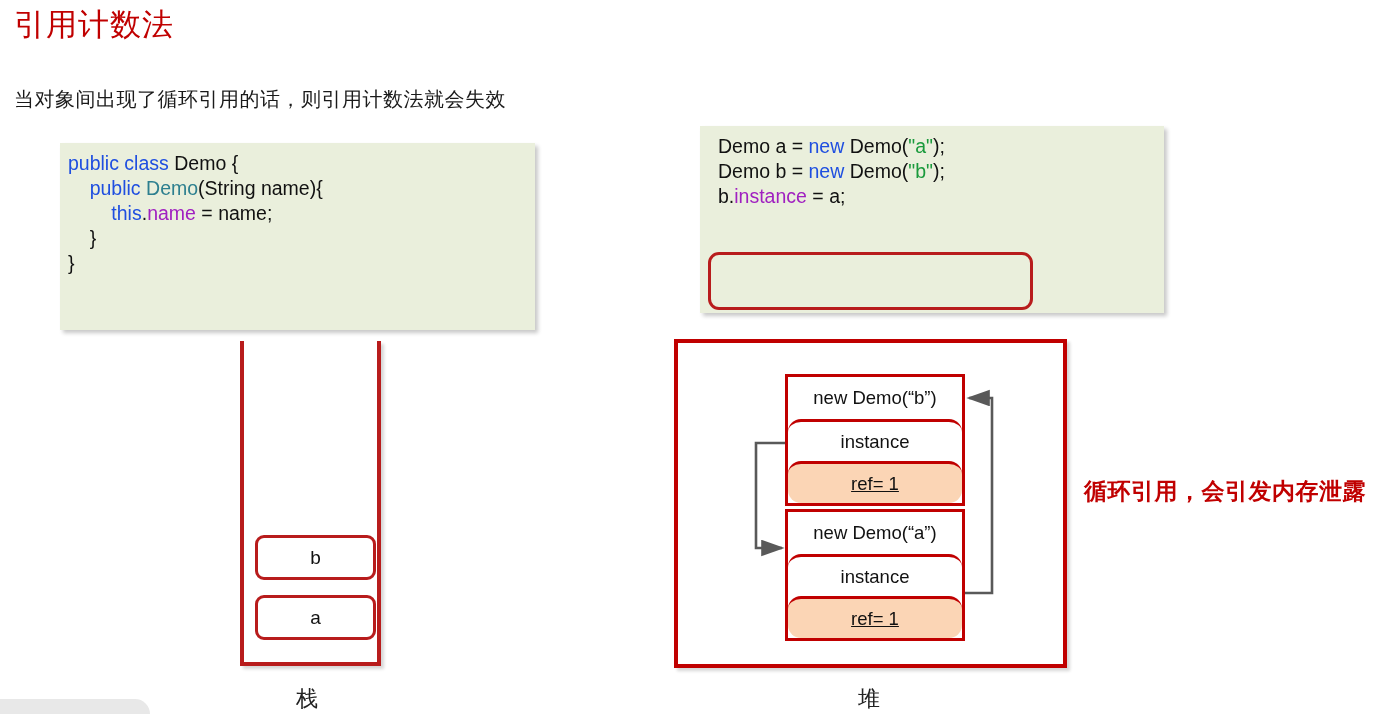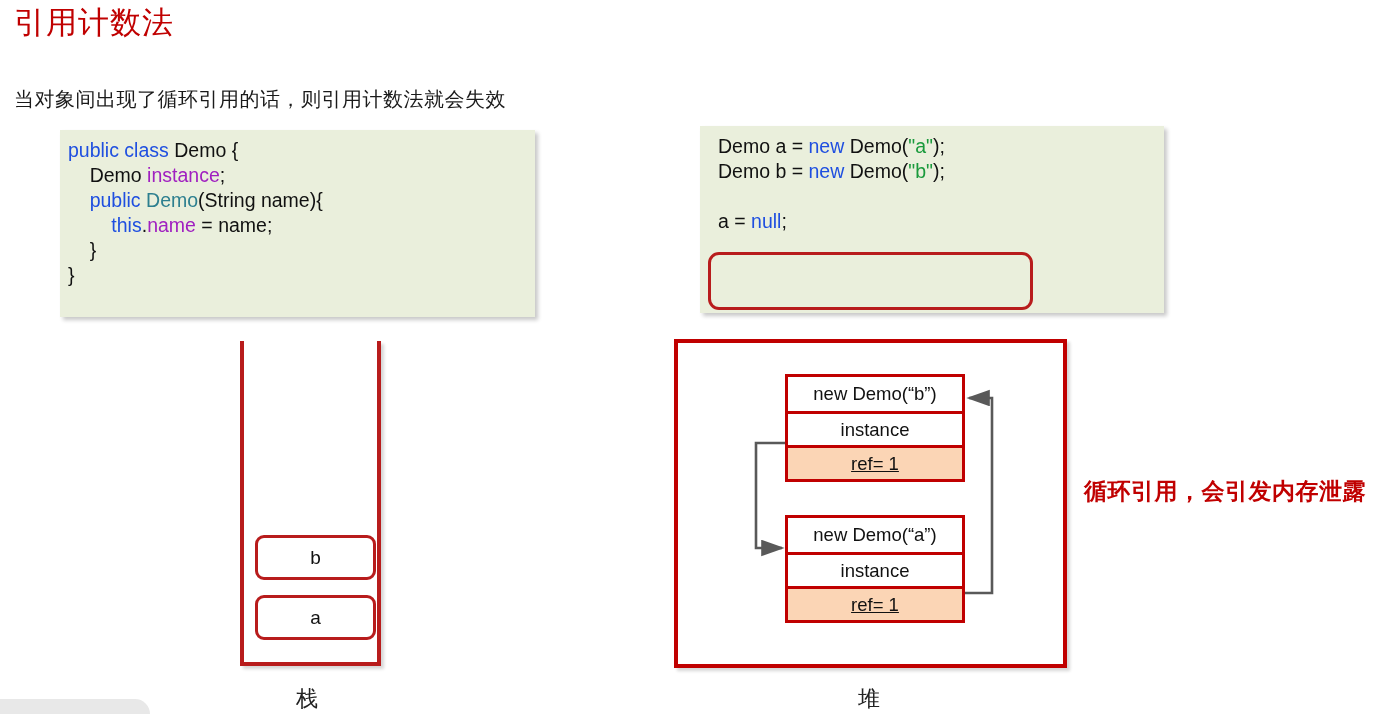--- a/index.html
+++ b/index.html
@@ -14,21 +14,21 @@
     overflow: hidden;
     font-family: "Liberation Sans", "DejaVu Sans", sans-serif;
     color: #1a1a1a;
   }
 
   
   .slide-title {
     position: absolute;
     left: 14px;
     top: 5px;
-    font-family: Liberation Mono, monospace;
+    font-family: Liberation Serif, serif;
     font-size: 31px;
     line-height: 40px;
     color: #c00000;
     letter-spacing: 1px;
     white-space: nowrap;
   }
   .slide-subtitle {
     position: absolute;
     left: 14px;
     top: 83px;
@@ -46,21 +46,21 @@
     background: #eaefdc;
     box-shadow: 3px 3px 4px rgba(0,0,0,0.22);
     font-family: "Liberation Sans", "DejaVu Sans", sans-serif;
     font-size: 19.5px;
     line-height: 25px;
     color: #111111;
     box-sizing: border-box;
   }
   #code-panel-left {
     left: 60px;
-    top: 130px;
+    top: 143px;
     width: 475px;
     height: 187px;
     padding: 8px 0 0 8px;
   }
   #code-panel-right {
     left: 700px;
     top: 126px;
     width: 464px;
     height: 187px;
     padding: 8px 0 0 18px;
@@ -130,30 +130,31 @@
   }
   .heap-object {
     position: absolute;
     left: 107px;
     width: 180px;
     border: 3px solid #c00000;
     box-sizing: border-box;
     background: #ffffff;
   }
   #heap-object-b { top: 31px; }
-  #heap-object-a { top: 172px; }
+  #heap-object-a { top: 166px; }
   .heap-row {
-    height: 34px;
+    height: 42px;
     display: flex;
     align-items: center;
     justify-content: center;
     font-size: 18.5px;
     color: #111111;
     box-sizing: border-box;
     background: #ffffff;
+    border-radius: 13px;
   }
   .heap-row.sep { border-top: 3px solid #c00000; }
   .heap-row.ref {
     background: #fbd5b5;
     border-top: 3px solid #c00000;
     text-decoration: underline;
   }
 
   .arrow-svg {
     position: absolute;
@@ -203,34 +204,33 @@
 </style>
 </head>
 <body>
 
 <div class="slide-title">引用计数法</div>
 <div class="slide-subtitle">当对象间出现了循环引用的话，则引用计数法就会失效</div>
 
 <div class="code-panel" id="code-panel-left">
   <div>
       <div class="code-line"><span class="kw">public class </span><span class="pln">Demo {</span></div>
-      <div class="code-line"><span class="pln">    Demo </span><span class="fld">instance</span><span class="pln">;</span></div>
       <div class="code-line"><span class="kw">    public </span><span class="cls">Demo</span><span class="pln">(String name){</span></div>
       <div class="code-line"><span class="pln">        </span><span class="kw">this</span><span class="pln">.</span><span class="fld">name</span><span class="pln"> = name;</span></div>
       <div class="code-line"><span class="pln">    }</span></div>
       <div class="code-line"><span class="pln">}</span></div>
     </div>
 </div>
 
 <div class="code-panel" id="code-panel-right">
   <div>
       <div class="code-line"><span class="pln">Demo a = </span><span class="kw">new</span><span class="pln"> Demo(</span><span class="str">"a"</span><span class="pln">);</span></div>
       <div class="code-line"><span class="pln">Demo b = </span><span class="kw">new</span><span class="pln"> Demo(</span><span class="str">"b"</span><span class="pln">);</span></div>
+      <div class="code-line"><span class="pln">b.</span><span class="fld">instance</span><span class="pln"> = a;</span></div>
       <div class="code-line">&nbsp;</div>
-      <div class="code-line"><span class="pln">a = </span><span class="kw">null</span><span class="pln">;</span></div>
     </div>
   <div class="null-highlight"></div>
 </div>
 
 <div id="stack-container">
   <div class="stack-frame" id="stack-frame-b">
     <span>b</span>
   </div>
   <div class="stack-frame" id="stack-frame-a">
     <span>a</span>

